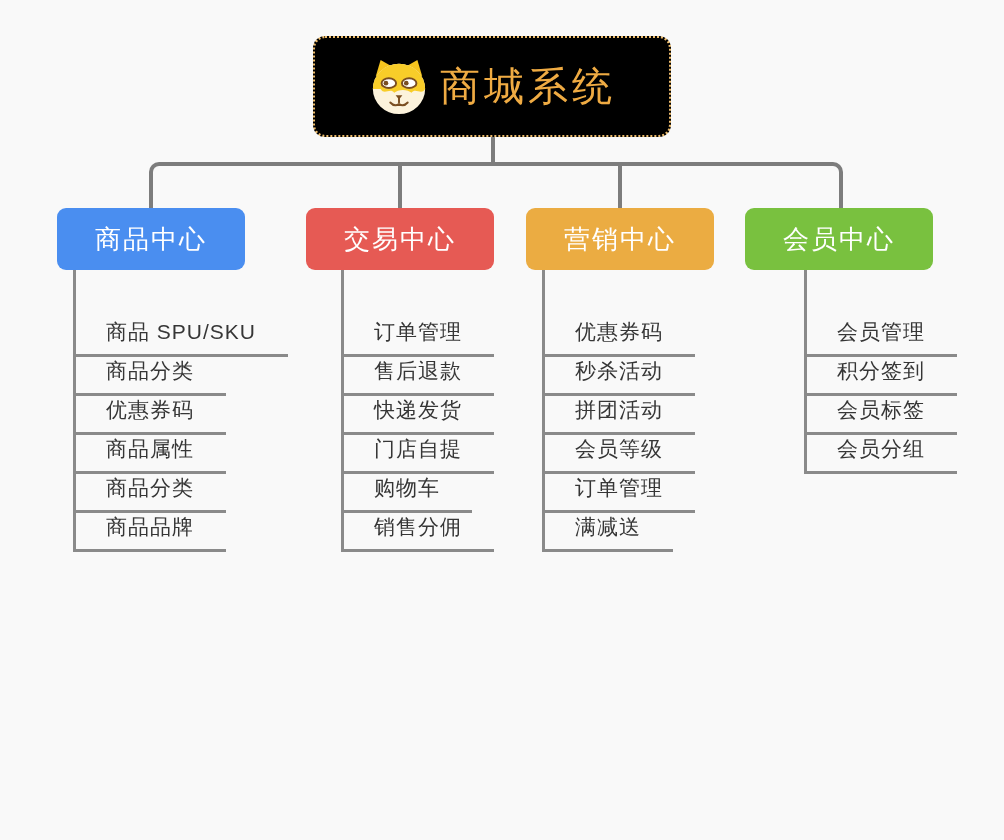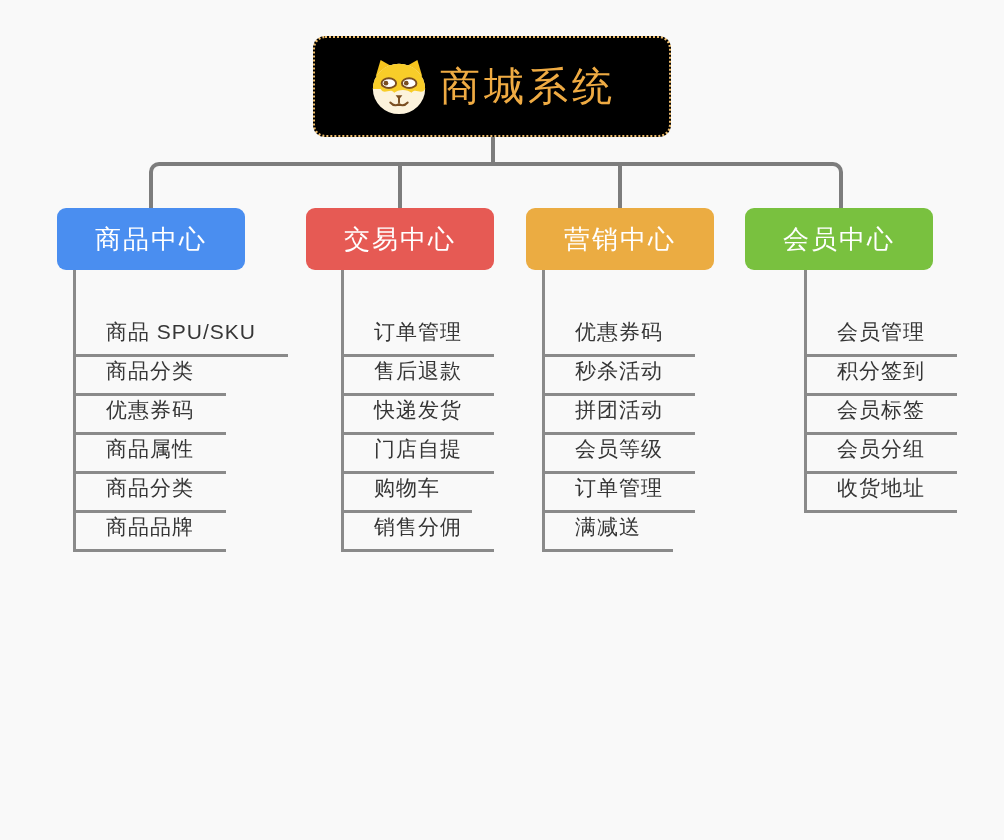--- a/index.html
+++ b/index.html
@@ -145,16 +145,15 @@
       <div class="leaf">拼团活动</div>
       <div class="leaf">会员等级</div>
       <div class="leaf">订单管理</div>
       <div class="leaf">满减送</div>
     </div>
   <div class="leaves l3">
       <div class="leaf">会员管理</div>
       <div class="leaf">积分签到</div>
       <div class="leaf">会员标签</div>
       <div class="leaf">会员分组</div>
-      <div class="leaf">收货地址</div>
     </div>
 
 </div>
 
 </body></html>

